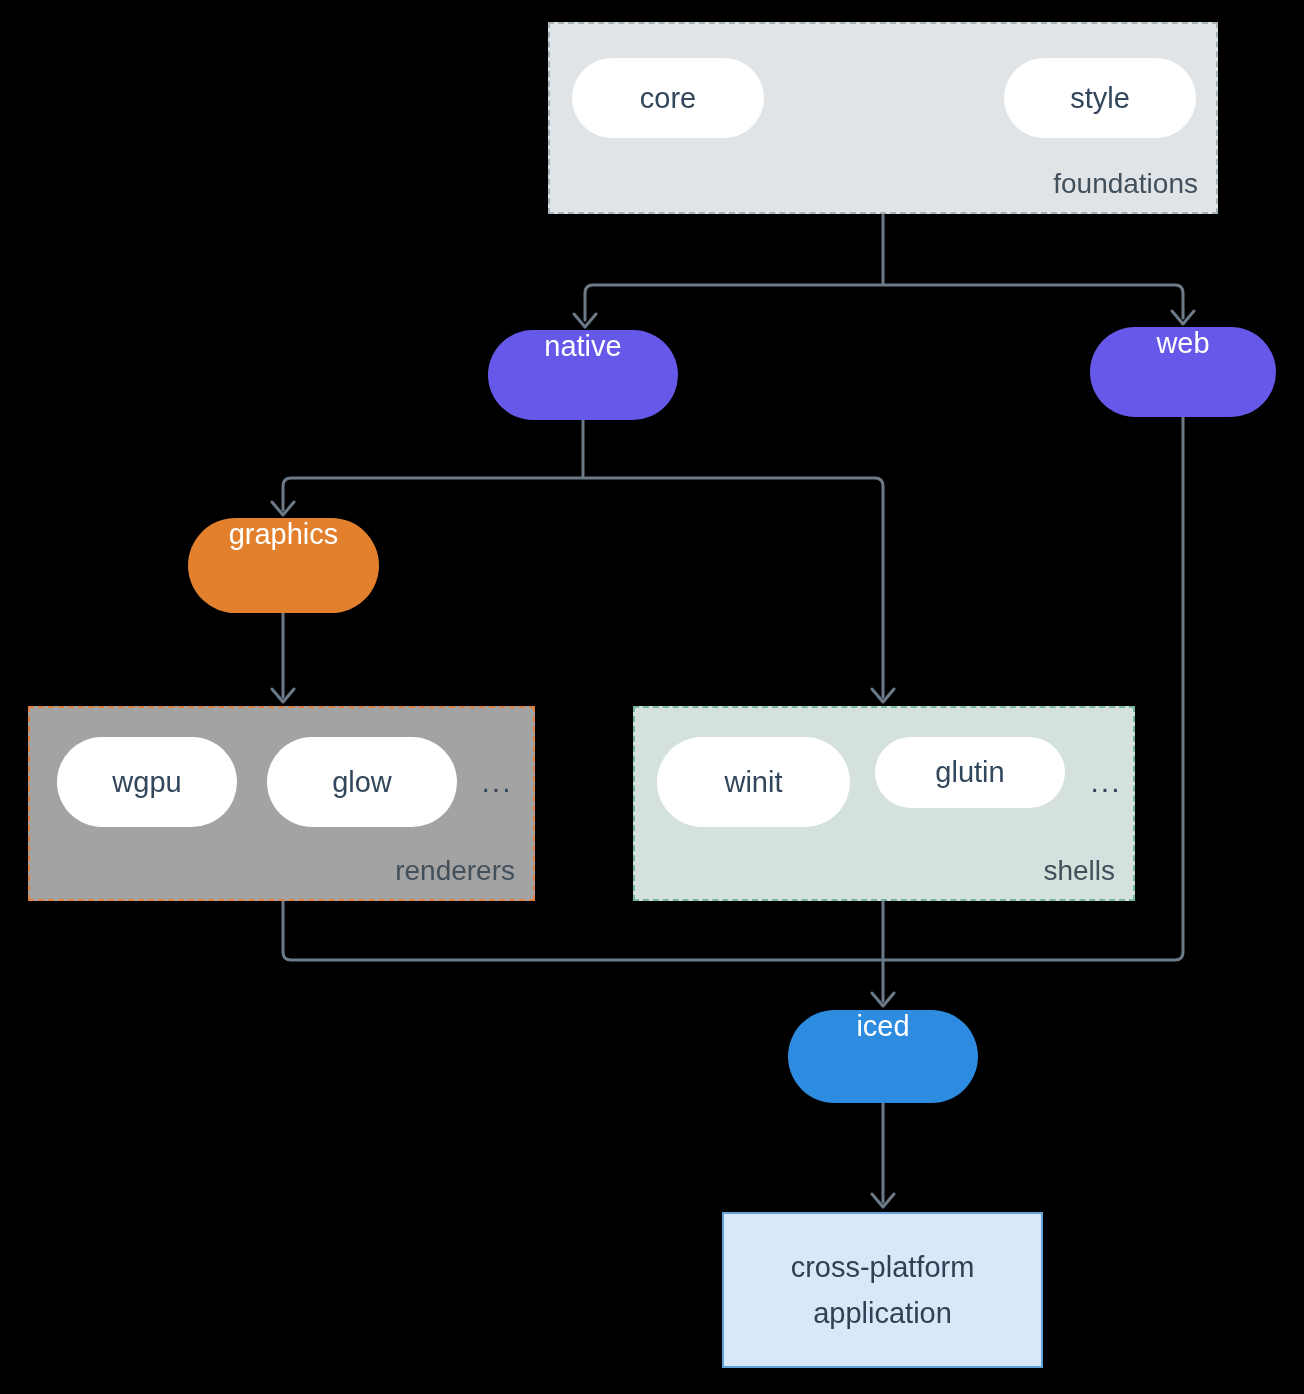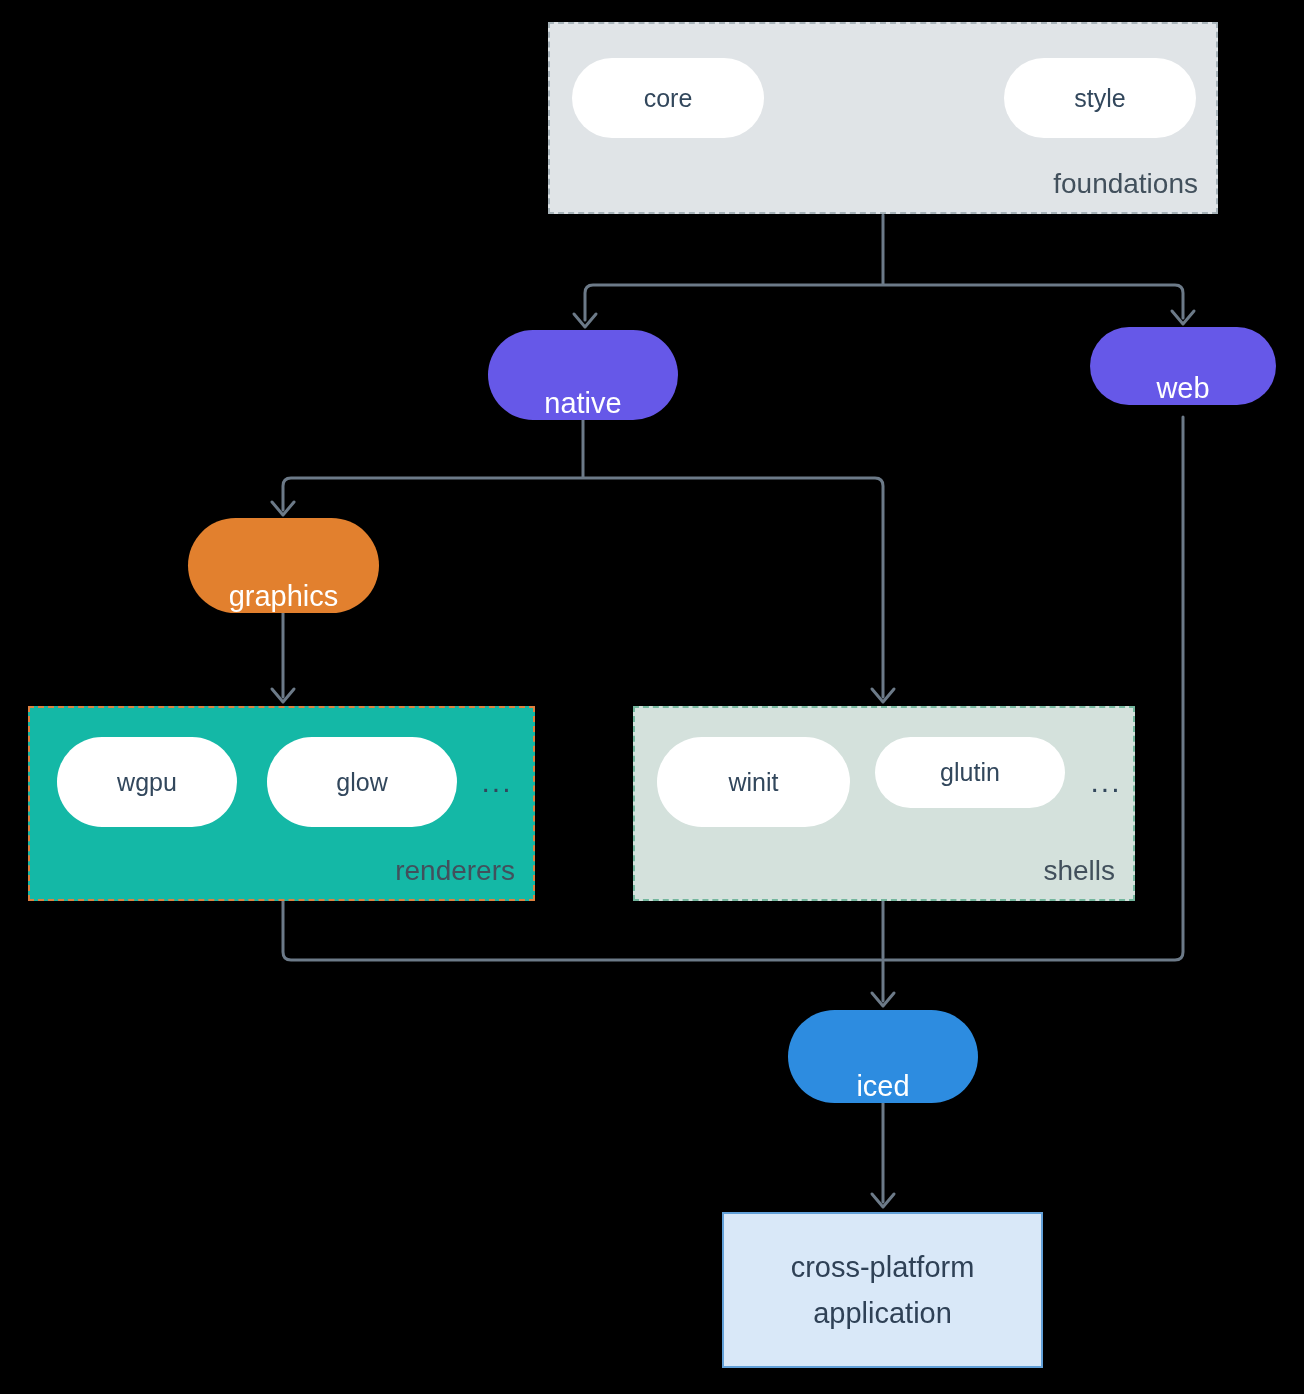--- a/index.html
+++ b/index.html
@@ -33,45 +33,45 @@
     right: 18px; bottom: 12px;
     font-size: 28px;
     color: #42505c;
   }
   .pill {
     position: absolute;
     background: #ffffff;
     border-radius: 60px;
     display: flex; align-items: center; justify-content: center;
     color: #32475c;
-    font-size: 25px;
+    font-size: 29px;
   }
   .ellipsis {
     position: absolute;
     display: flex; align-items: center; justify-content: center;
     color: #32475c;
     font-size: 30px;
     letter-spacing: 2px;
   }
   .node {
     position: absolute;
     border-radius: 60px;
-    display: flex; align-items: flex-end; justify-content: center;
+    display: flex; align-items: flex-start; justify-content: center;
     color: #ffffff;
     font-size: 29px;
   }
   
   .foundations {
     left: 548px; top: 22px; width: 670px; height: 192px;
     background: #e0e4e7;
     border: 2px dashed #a8b4ba;
   }
   .renderers {
     left: 28px; top: 706px; width: 507px; height: 195px;
-    background: #14b8a6;
+    background: #a3a3a3;
     border: 2px dashed #df8140;
   }
   .shells {
     left: 633px; top: 706px; width: 502px; height: 195px;
     background: #d4e1dc;
     border: 2px dashed #74b79e;
   }
   
   .p-core    { left: 22px;  top: 34px; width: 192px; height: 80px; }
   .p-futures { left: 242px; top: 34px; width: 188px; height: 80px; }
@@ -79,21 +79,21 @@
   
   .p-wgpu { left: 27px;  top: 29px; width: 180px; height: 90px; }
   .p-glow { left: 237px; top: 29px; width: 190px; height: 90px; align-items: center; }
   .renderers .ellipsis { left: 442px; top: 29px; width: 50px; height: 90px; }
   
   .p-winit  { left: 22px;  top: 29px; width: 193px; height: 90px; }
   .p-glutin { left: 240px; top: 29px; width: 190px; height: 71px; }
   .shells .ellipsis { left: 446px; top: 29px; width: 50px; height: 90px; }
   
   .n-native   { left: 488px;  top: 330px;  width: 190px; height: 90px; background: #6658e8; }
-  .n-web      { left: 1090px; top: 327px;  width: 186px; height: 78px; background: #6658e8; }
+  .n-web      { left: 1090px; top: 327px;  width: 186px; height: 90px; background: #6658e8; }
   .n-graphics { left: 188px;  top: 518px;  width: 191px; height: 95px; background: #e2802e; }
   .n-iced     { left: 788px;  top: 1010px; width: 190px; height: 93px; background: #2d8ce0; }
   
   .application {
     position: absolute;
     left: 722px; top: 1212px; width: 321px; height: 156px;
     background: #d9e8f8;
     border: 2px solid #62a0d8;
     display: flex; align-items: center; justify-content: center;
     text-align: center;

